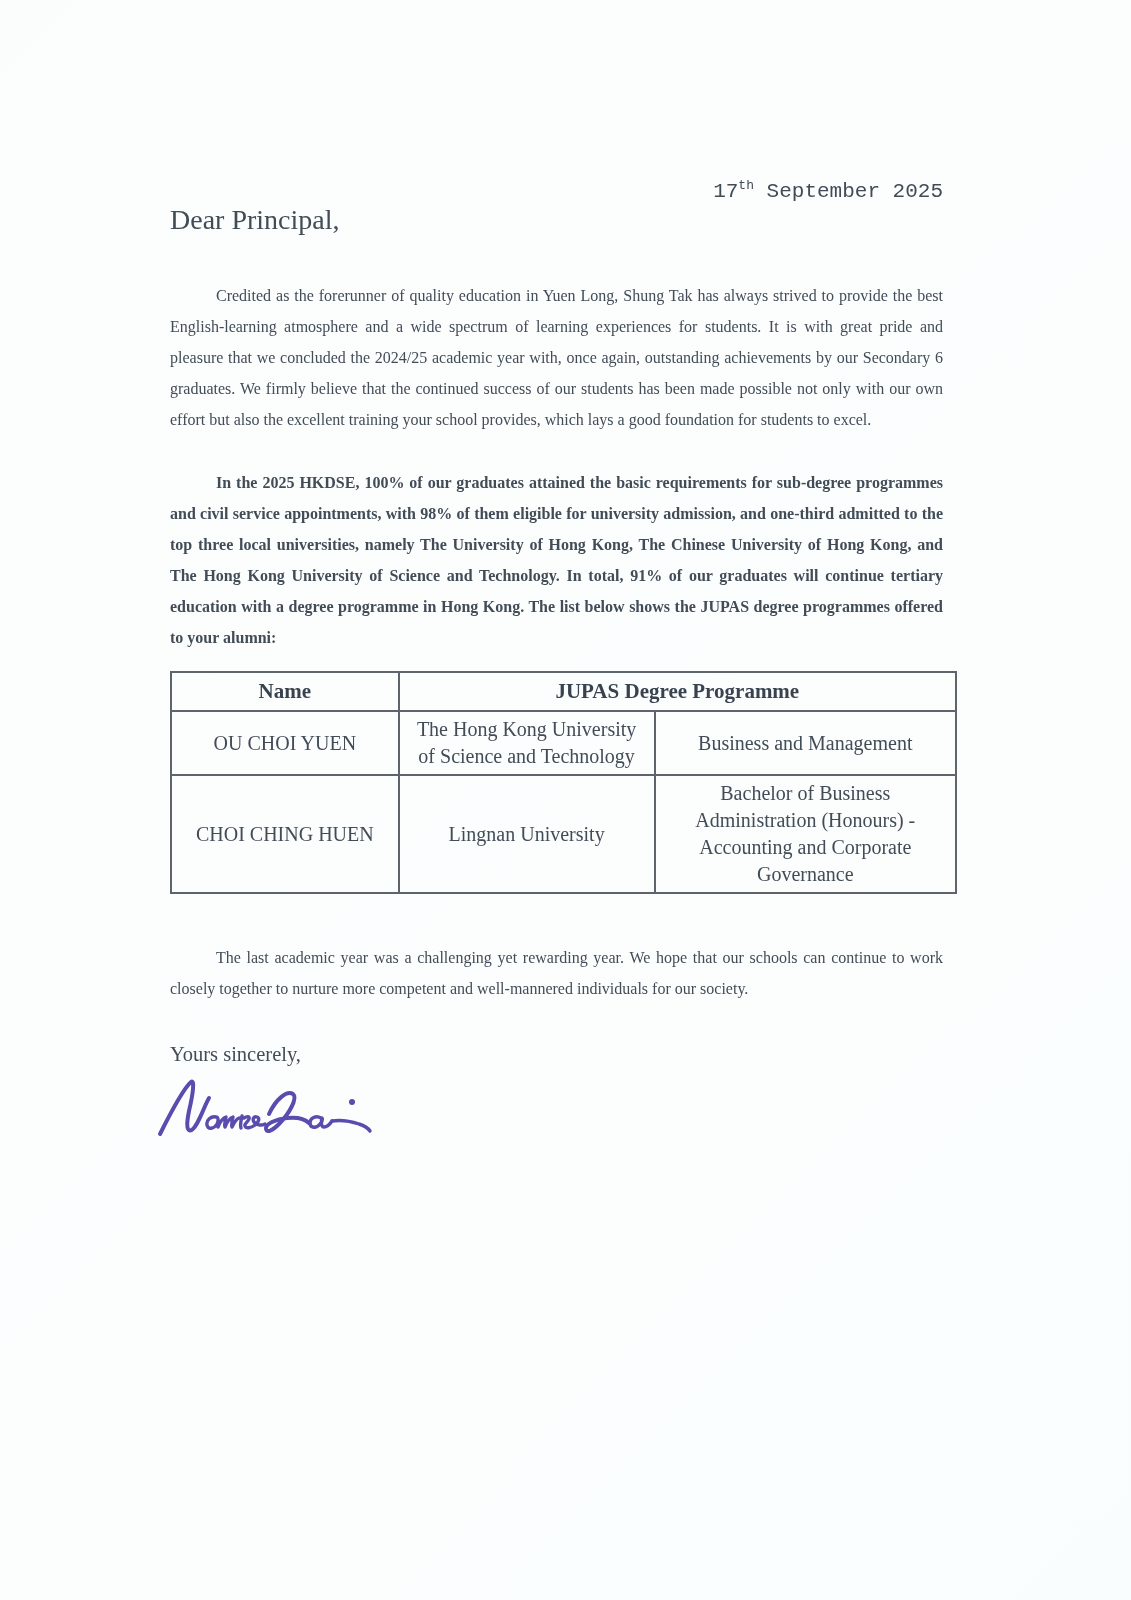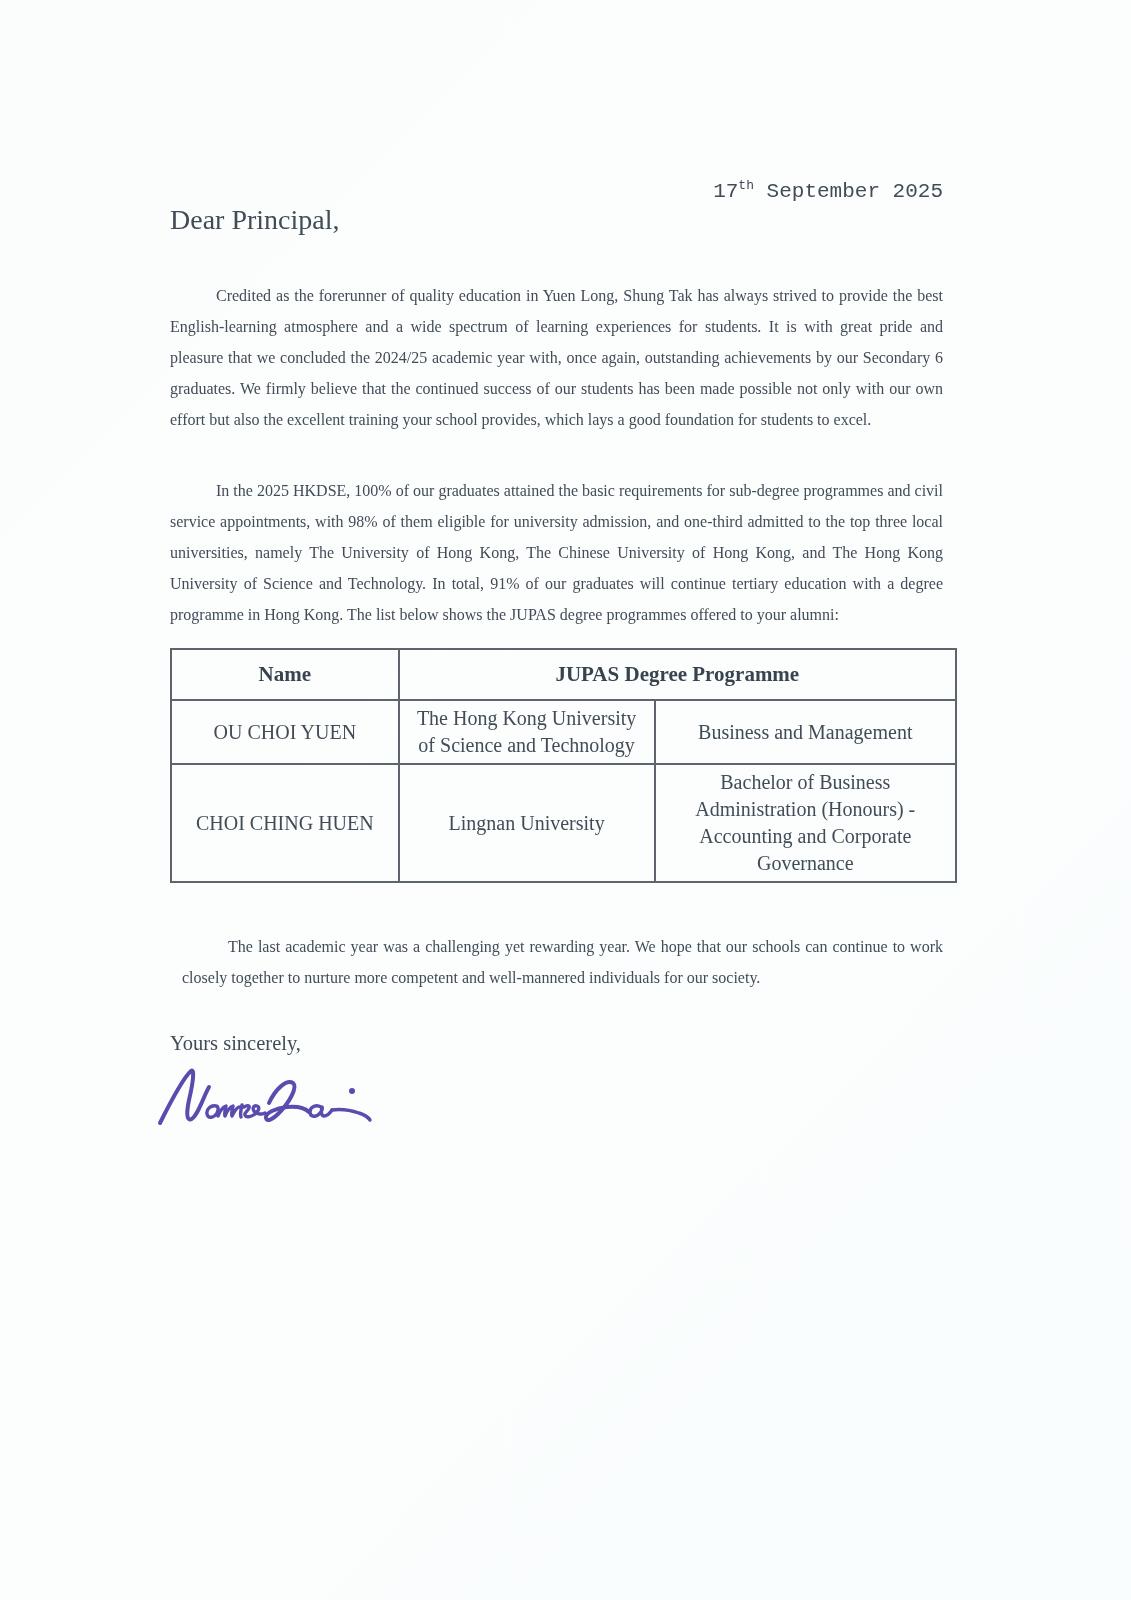--- a/index.html
+++ b/index.html
@@ -38,41 +38,41 @@
     line-height:28px;
   }
   .para{
     font-size:16px;
     line-height:31px;
     text-align:justify;
     text-indent:46px;
     margin:0;
   }
   .para-1{margin-top:46px;}
-  .para-2{margin-top:40px;}
-  .para-3{margin-top:48px;margin-left:12px;}
+  .para-2{margin-top:32px;font-weight:bold;}
+  .para-3{margin-top:48px;}
   table.results{
     margin-top:18px;
     width:787px;
     border-collapse:collapse;
     table-layout:fixed;
   }
   table.results th, table.results td{
     border:2px solid #5d646c;
     text-align:center;
     vertical-align:middle;
     font-size:20px;
     line-height:27px;
     padding:4px 10px;
   }
   table.results th{
     font-size:21px;
     font-weight:bold;
     color:#39434f;
-    padding:11px 10px;
+    padding:5px 10px;
   }
   .valediction{
     margin-top:36px;
     font-size:20.5px;
     line-height:28px;
   }
   .signature-wrap{
     margin-top:4px;
     margin-left:-14px;
     height:74px;

